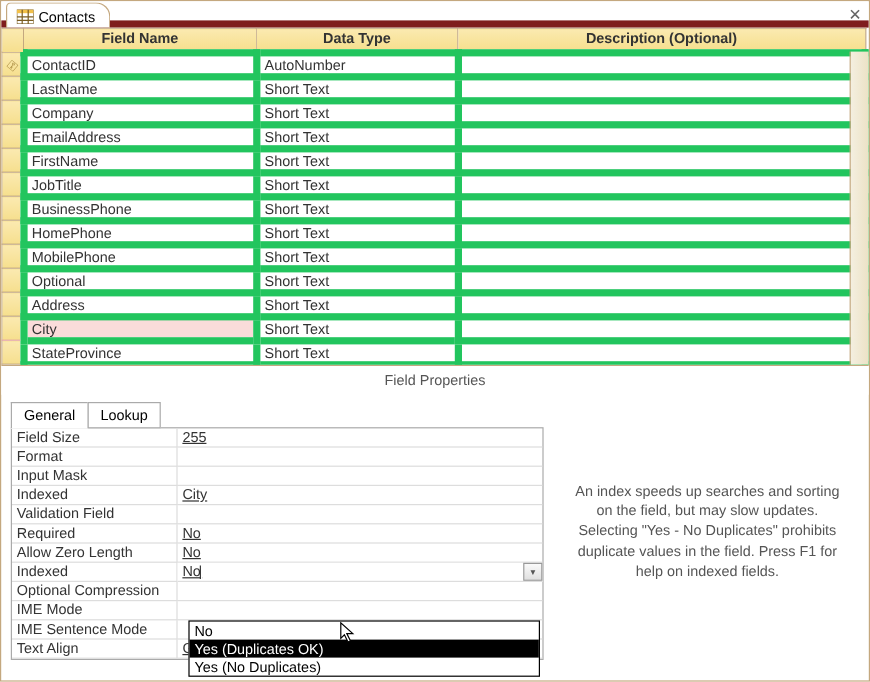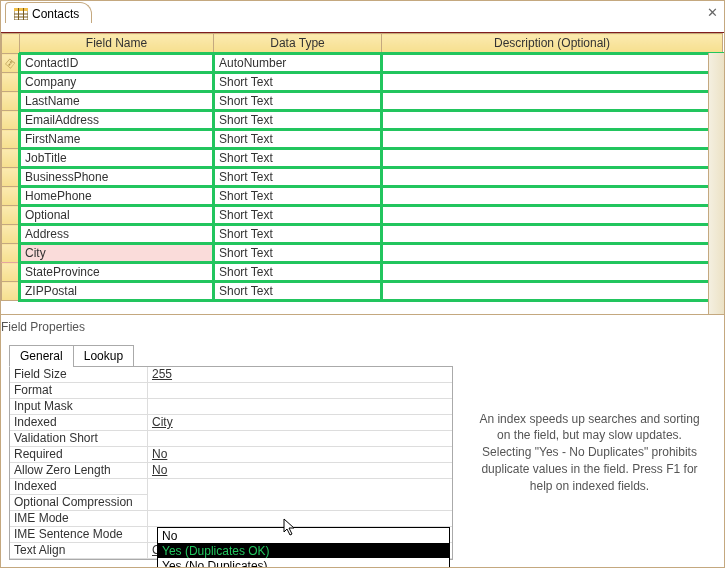--- a/index.html
+++ b/index.html
@@ -1,45 +1,45 @@
 <!DOCTYPE html>
 <html><head>
 <meta charset="utf-8">
 <style>
 * { box-sizing: border-box; margin: 0; padding: 0; font-family: "Segoe UI", Tahoma, sans-serif; font-size: 12px; }
 body { background: #fff; width: 725px; height: 568px; border: 1px solid #c4a87f; overflow: hidden; position: relative; }
-.tab-bar { height: 32px; background: #fff; border-bottom: 1px solid #7f1d1d; position: relative; }
+.tab-bar { height: 22px; background: #fff; border-bottom: 6px solid #7f1d1d; position: relative; }
 .tab { position: absolute; left: 4px; top: 1px; height: 21px; padding: 2px 12px 0 8px; background: #fff; border: 1px solid #c4a87f; border-bottom: none; border-radius: 4px 12px 0 0; display: flex; align-items: center; gap: 4px; }
 .tab-icon { width: 14px; height: 12px; display: inline-flex; }
 .close-x { position: absolute; right: 6px; top: 4px; font-size: 13px; color: #666; cursor: pointer; }
 .grid-wrap { height: 282px; border-bottom: 1px solid #c4a87f; position: relative; overflow: hidden; }
 .grid { width: 100%; border-collapse: collapse; table-layout: fixed; }
-.grid th { background: linear-gradient(#fbeab0, #f6df8e); border: 1px solid #c4a87f; height: 20px; font-weight: normal; color: #333; position: relative; }
-.grid td { border: 3px solid #22c55e; height: 19px; padding: 0 4px; color: #333; white-space: nowrap; overflow: hidden; }
+.grid th { background: linear-gradient(#fbeab0, #f6df8e); border: 1px solid #c4a87f; height: 20px; font-weight: bold; color: #333; position: relative; }
+.grid td { border: 6px solid #22c55e; height: 19px; padding: 0 4px; color: #333; white-space: nowrap; overflow: hidden; }
 .grid .sel-col { width: 18px; background: linear-gradient(#fbeab0, #f6df8e); border: 1px solid #c4a87f; }
 .grid tr.selected td { border-top: 1px solid #e5a5a0; border-bottom: 1px solid #e5a5a0; }
 .grid tr.selected td.fname { background: #fadcda; }
 .key-icon { display: inline-block; transform: rotate(40deg); font-size: 10px; color: #9a7a2e; }
 .grid-scroll { position: absolute; right: 0; top: 20px; bottom: 0; width: 16px; background: linear-gradient(to right,#f4efe0,#ece2c5); border-left: 1px solid #c4a87f; }
-.props-title { text-align: left; padding: 5px 0; color: #555; background: #fff; }
+.props-title { text-align: center; padding: 5px 0; color: #555; background: #fff; }
 .lower { display: flex; padding: 6px 8px 8px 8px; gap: 10px; }
 .props-panel { width: 444px; }
 .props-tabs { height: 22px; display: flex; align-items: flex-end; }
 .ptab { padding: 3px 10px; border: 1px solid #aaa; background: #fff; position: relative; z-index: 2; }
 .ptab.active { border-bottom: 1px solid #fff; }
 .ptab + .ptab { margin-left: -1px; }
 .props-body { border: 1px solid #aaa; margin-top: -1px; padding: 0; background: #fff; }
 .prop-row { display: flex; height: 16px; }
 .prop-label { width: 138px; padding: 0 4px; border-bottom: 1px solid #ddd; border-right: 1px solid #ddd; color: #333; white-space: nowrap; overflow: hidden; }
 .prop-val { flex: 1; padding: 0 4px; border-bottom: 1px solid #ddd; color: #333; position: relative; text-decoration: underline; }
 .prop-val.focus { background: #fff; }
 .prop-val .dd { position: absolute; right: 0; top: 0; width: 16px; height: 15px; border: 1px solid #999; background: linear-gradient(#fafafa,#e0e0e0); display: flex; align-items: center; justify-content: center; font-size: 8px; color: #555; }
 .dropdown-list { position: absolute; left: 147px; width: 293px; background: #fff; border: 1px solid #000; z-index: 20; }
 .dropdown-list div { padding: 1px 4px; height: 15px; color: #000; }
-.dropdown-list div.sel { background: #000; color: #22c55e; }
+.dropdown-list div.sel { background: #000; color: #ffffff; }
 .help-text { flex: 1; display: flex; align-items: center; justify-content: center; padding: 0 12px; text-align: center; color: #555; font-size: 12px; line-height: 1.4; }
 .cursor { position: absolute; width: 14px; height: 18px; pointer-events: none; z-index: 30; }
 </style>
 </head>
 <body>
 
 <div class="tab-bar">
   <div class="tab">
     <span class="tab-icon">
       <svg width="14" height="12" viewBox="0 0 14 12">
@@ -74,32 +74,32 @@
     </thead>
     <tbody id="grid-body">
         <tr>
           <td class="sel-col"><span class="key-icon">⚿</span></td>
           <td class="fname">ContactID</td>
           <td>AutoNumber</td>
           <td></td>
         </tr>
         <tr>
           <td class="sel-col"></td>
+          <td class="fname">LastName</td>
+          <td>Short Text</td>
+          <td></td>
+        </tr>
+        <tr>
+          <td class="sel-col"></td>
           <td class="fname">Company</td>
           <td>Short Text</td>
           <td></td>
         </tr>
         <tr>
           <td class="sel-col"></td>
-          <td class="fname">LastName</td>
-          <td>Short Text</td>
-          <td></td>
-        </tr>
-        <tr>
-          <td class="sel-col"></td>
           <td class="fname">EmailAddress</td>
           <td>Short Text</td>
           <td></td>
         </tr>
         <tr>
           <td class="sel-col"></td>
           <td class="fname">FirstName</td>
           <td>Short Text</td>
           <td></td>
         </tr>
@@ -111,20 +111,26 @@
         </tr>
         <tr>
           <td class="sel-col"></td>
           <td class="fname">BusinessPhone</td>
           <td>Short Text</td>
           <td></td>
         </tr>
         <tr>
           <td class="sel-col"></td>
           <td class="fname">HomePhone</td>
+          <td>Short Text</td>
+          <td></td>
+        </tr>
+        <tr>
+          <td class="sel-col"></td>
+          <td class="fname">MobilePhone</td>
           <td>Short Text</td>
           <td></td>
         </tr>
         <tr>
           <td class="sel-col"></td>
           <td class="fname">Optional</td>
           <td>Short Text</td>
           <td></td>
         </tr>
         <tr>
@@ -175,33 +181,34 @@
         </div>
         <div class="prop-row">
           <div class="prop-label">Input Mask</div>
           <div class="prop-val"></div>
         </div>
         <div class="prop-row">
           <div class="prop-label">Indexed</div>
           <div class="prop-val">City</div>
         </div>
         <div class="prop-row">
-          <div class="prop-label">Validation Short</div>
+          <div class="prop-label">Validation Field</div>
           <div class="prop-val"></div>
         </div>
         <div class="prop-row">
           <div class="prop-label">Required</div>
           <div class="prop-val">No</div>
         </div>
         <div class="prop-row">
           <div class="prop-label">Allow Zero Length</div>
           <div class="prop-val">No</div>
         </div>
         <div class="prop-row">
           <div class="prop-label">Indexed</div>
+          <div class="prop-val focus">No<span style="margin-left: -2px;">|</span><div class="dd">▾</div></div>
         </div>
         <div class="prop-row">
           <div class="prop-label">Optional Compression</div>
           <div class="prop-val"></div>
         </div>
         <div class="prop-row">
           <div class="prop-label">IME Mode</div>
           <div class="prop-val"></div>
         </div>
         <div class="prop-row">

